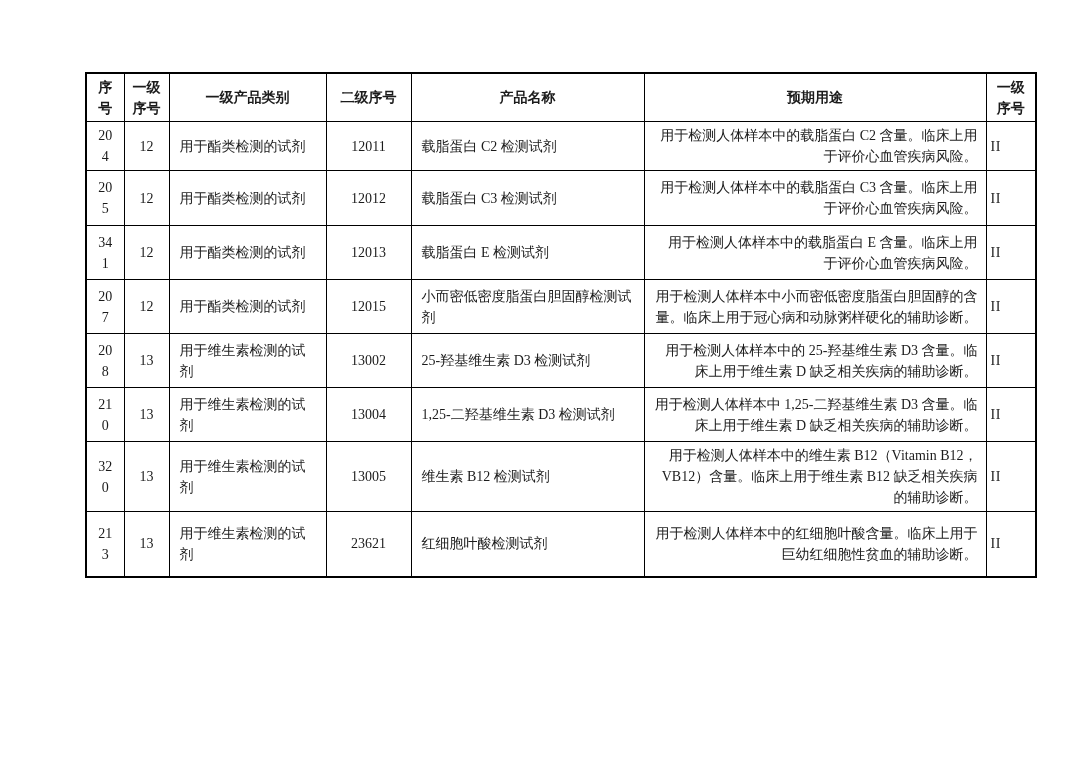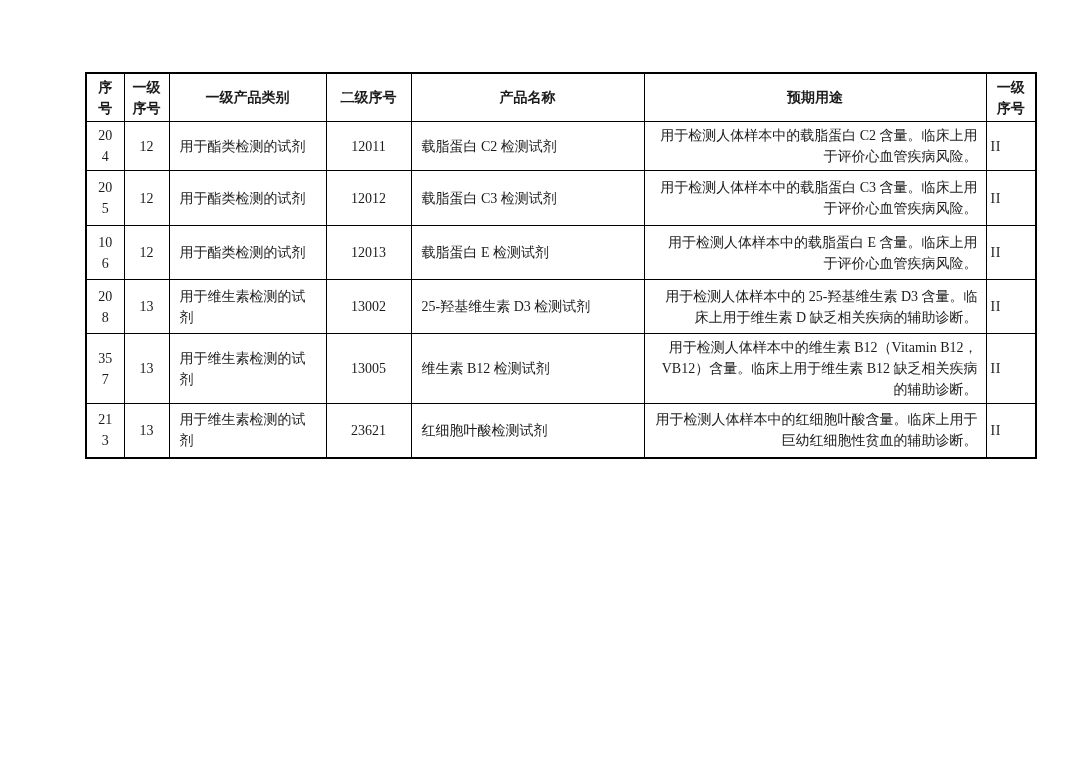--- a/index.html
+++ b/index.html
@@ -103,39 +103,57 @@
           <tr>
     <td class="center">205</td>
     <td class="center">12</td>
     <td class="left">用于酯类检测的试剂</td>
     <td class="center">12012</td>
     <td class="left">载脂蛋白 C3 检测试剂</td>
     <td class="use">用于检测人体样本中的载脂蛋白 C3 含量。临床上用于评价心血管疾病风险。</td>
     <td class="mgmt">II</td>
   </tr>
           <tr>
-    <td class="center">106</td>
+    <td class="center">341</td>
     <td class="center">12</td>
     <td class="left">用于酯类检测的试剂</td>
     <td class="center">12013</td>
     <td class="left">载脂蛋白 E 检测试剂</td>
     <td class="use">用于检测人体样本中的载脂蛋白 E 含量。临床上用于评价心血管疾病风险。</td>
+    <td class="mgmt">II</td>
+  </tr>
+          <tr>
+    <td class="center">207</td>
+    <td class="center">12</td>
+    <td class="left">用于酯类检测的试剂</td>
+    <td class="center">12015</td>
+    <td class="left">小而密低密度脂蛋白胆固醇检测试剂</td>
+    <td class="use">用于检测人体样本中小而密低密度脂蛋白胆固醇的含量。临床上用于冠心病和动脉粥样硬化的辅助诊断。</td>
     <td class="mgmt">II</td>
   </tr>
           <tr>
     <td class="center">208</td>
     <td class="center">13</td>
     <td class="left">用于维生素检测的试剂</td>
     <td class="center">13002</td>
     <td class="left">25-羟基维生素 D3 检测试剂</td>
     <td class="use">用于检测人体样本中的 25-羟基维生素 D3 含量。临床上用于维生素 D 缺乏相关疾病的辅助诊断。</td>
     <td class="mgmt">II</td>
   </tr>
           <tr>
-    <td class="center">357</td>
+    <td class="center">210</td>
+    <td class="center">13</td>
+    <td class="left">用于维生素检测的试剂</td>
+    <td class="center">13004</td>
+    <td class="left">1,25-二羟基维生素 D3 检测试剂</td>
+    <td class="use">用于检测人体样本中 1,25-二羟基维生素 D3 含量。临床上用于维生素 D 缺乏相关疾病的辅助诊断。</td>
+    <td class="mgmt">II</td>
+  </tr>
+          <tr>
+    <td class="center">320</td>
     <td class="center">13</td>
     <td class="left">用于维生素检测的试剂</td>
     <td class="center">13005</td>
     <td class="left">维生素 B12 检测试剂</td>
     <td class="use">用于检测人体样本中的维生素 B12（Vitamin B12，VB12）含量。临床上用于维生素 B12 缺乏相关疾病的辅助诊断。</td>
     <td class="mgmt">II</td>
   </tr>
           <tr>
     <td class="center">213</td>
     <td class="center">13</td>

